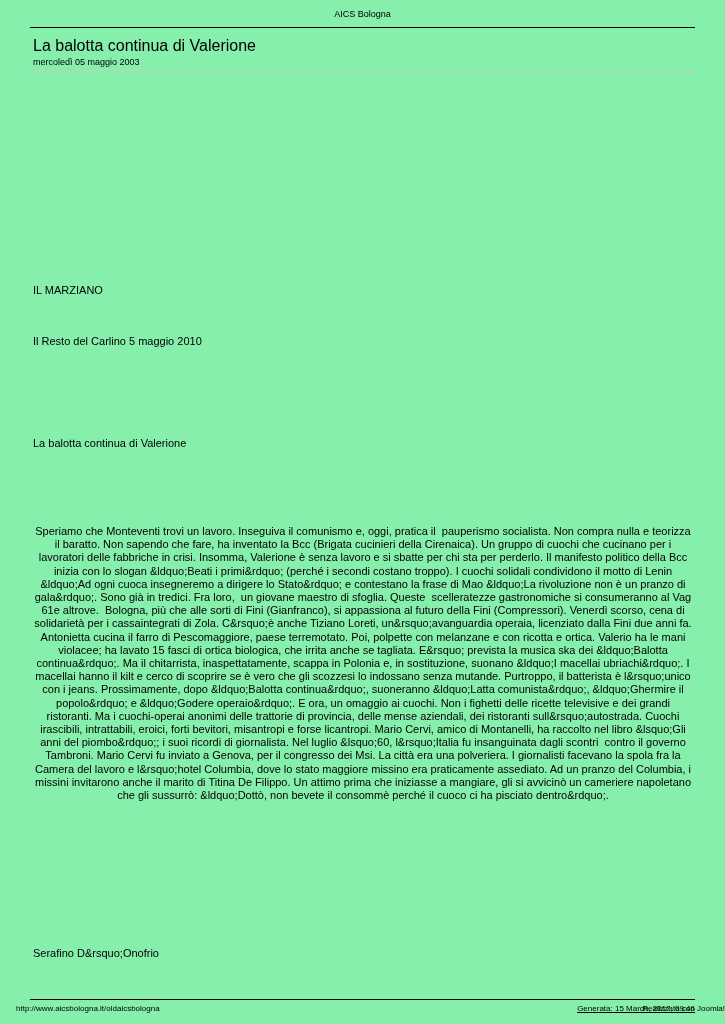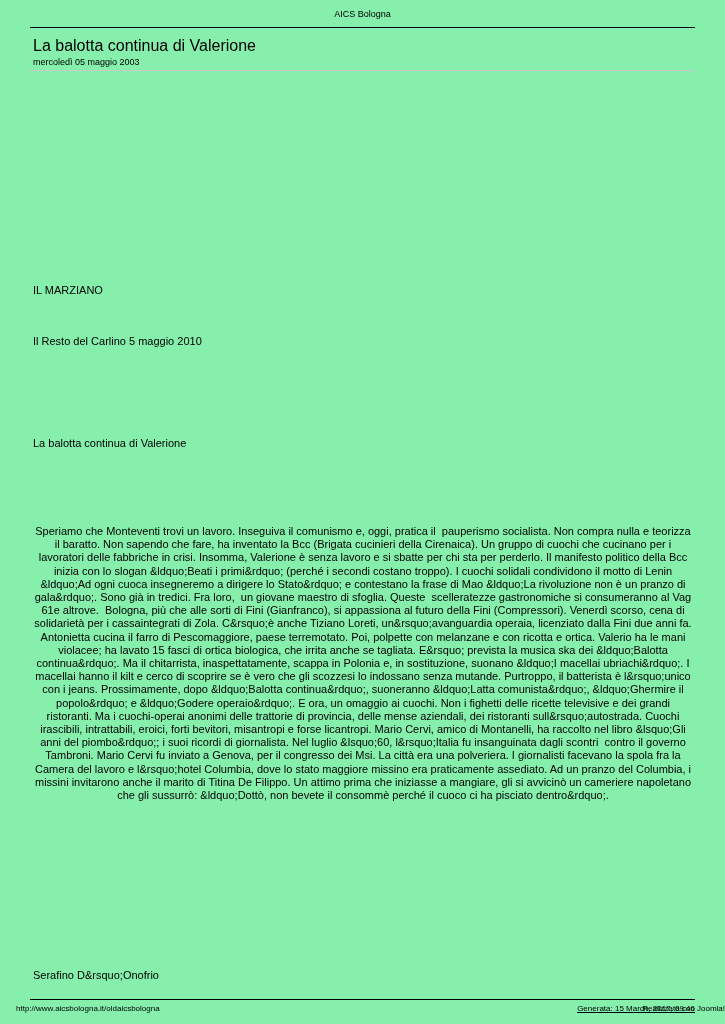--- a/index.html
+++ b/index.html
@@ -72,21 +72,20 @@
     line-height: 13.2px;
     text-align: center;
     white-space: pre-wrap;
   }
   .signature {
     position: absolute;
     top: 947px;
     left: 33px;
     font-size: 11px;
     line-height: 13px;
-    margin-top: 22px;
   }
   .footer-item {
     font-size: 8px;
     line-height: 10px;
   }
   .footer-left {
     position: absolute;
     top: 1004px;
     left: 16px;
   }

